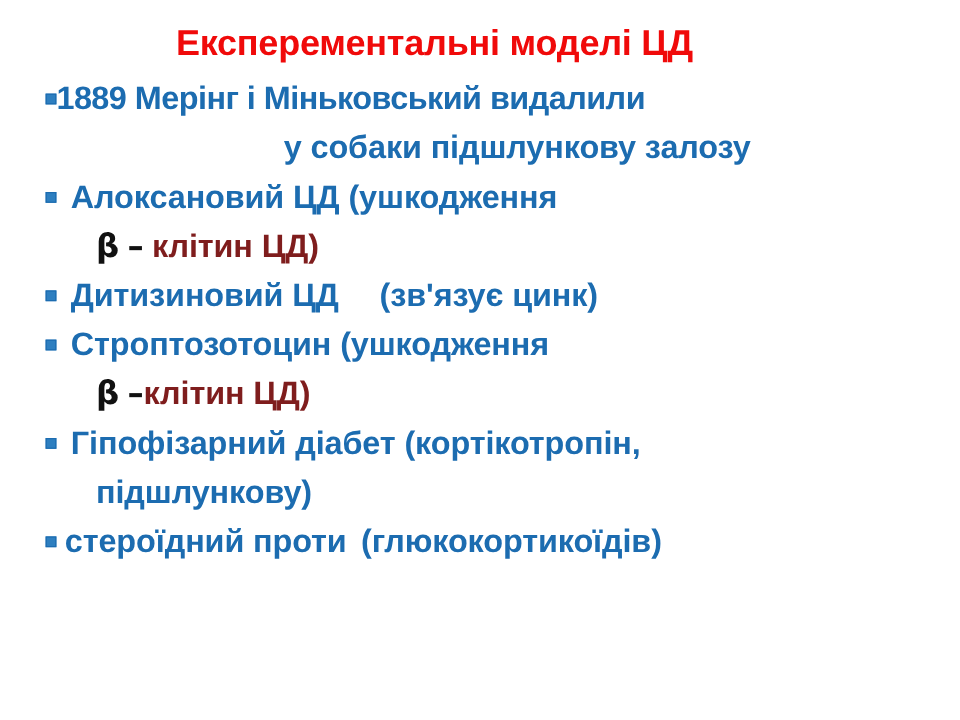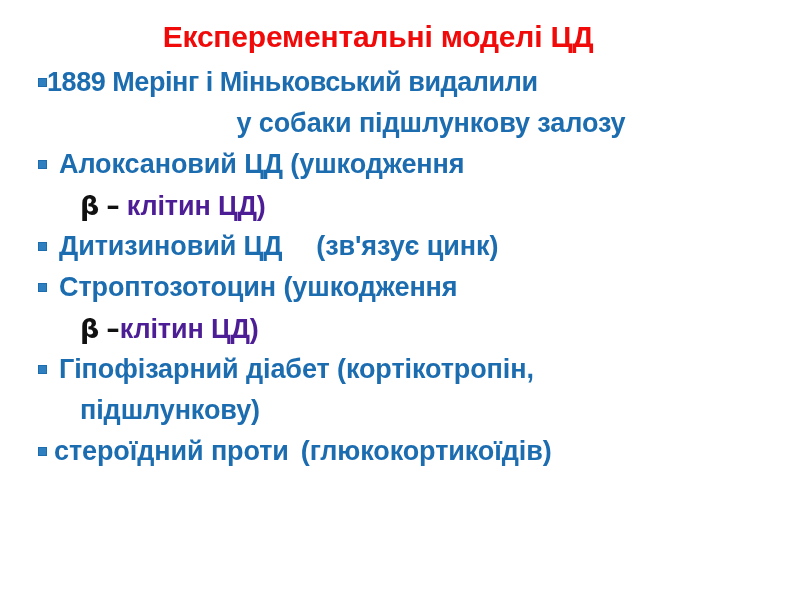--- a/index.html
+++ b/index.html
@@ -18,21 +18,21 @@
     position: relative;
     width: 800px;
     height: 600px;
     background: #ffffff;
   }
 
   
   .slide-title {
     position: absolute;
     top: 20px;
-    left: 16px;
+    left: 0;
     width: 724px;
     text-align: center;
     color: #F00A0A;
     font-size: 30px;
     font-weight: bold;
     letter-spacing: -0.2px;
     line-height: 34px;
     white-space: nowrap;
   }
 
@@ -84,21 +84,21 @@
   .gap-sm  { display: inline-block; width: 7px; }
   .gap-md  { display: inline-block; width: 12px; }
   .gap-lg  { display: inline-block; width: 34px; }
 
   .beta {
     color: #111111;
     font-size: 27px;
     font-weight: bold;
     font-family: "DejaVu Sans", sans-serif;
   }
-  .blue { color: #4c1d95; }
+  .blue { color: #7f1d1d; }
 </style>
 </head>
 <body>
 
 <div id="slide">
 
   <div class="slide-title">Експерементальні моделі ЦД</div>
 
   <div class="body-list">
 

